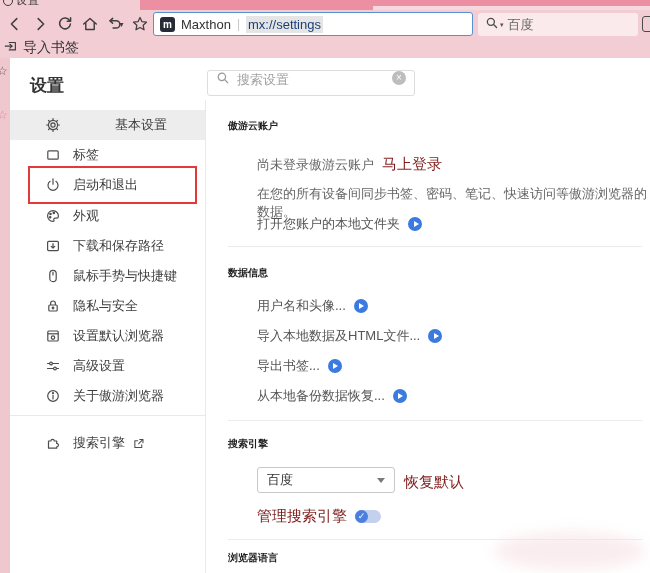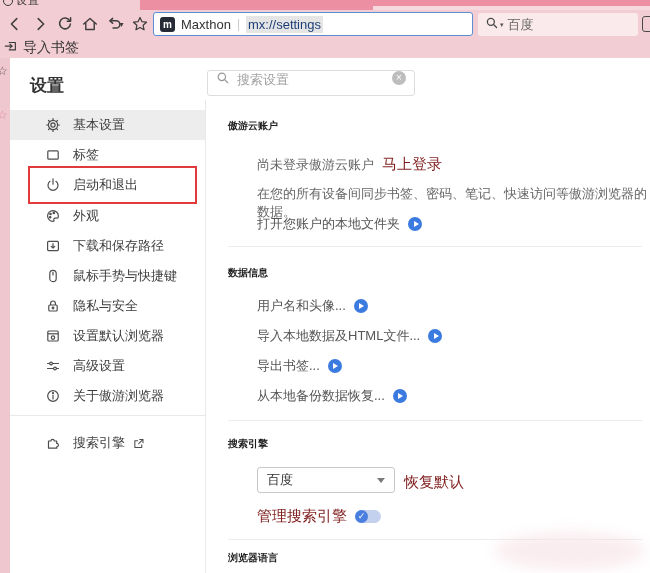--- a/index.html
+++ b/index.html
@@ -39,21 +39,21 @@
   .strip-star2{position:absolute;left:-3px;top:50px;font-size:12px;color:#e08ba0;}
   .page-title{position:absolute;left:30px;top:74px;font-size:17px;font-weight:bold;color:#333;}
   .hdr-search{position:absolute;left:207px;top:70px;width:208px;height:26px;border:1px solid #ddd;border-radius:3px;
       box-sizing:border-box;display:flex;padding:0 8px;}
   .hdr-search .ph{font-size:13px;color:#a0a0a0;margin-left:7px;flex:1;}
   .hdr-clear{width:14px;height:14px;border-radius:50%;background:#bdbdbd;color:#fff;font-size:10px;line-height:14px;
       text-align:center;flex:0 0 auto;}
   .vdivider{position:absolute;left:205px;top:100px;width:1px;height:473px;background:#e9e9e9;}
   
   .side-item{position:absolute;left:10px;width:195px;height:30px;display:flex;align-items:center;padding-left:35px;box-sizing:border-box;}
-  .side-item.sel{background:#ededed;}
+  .side-item.sel{background:#ededed;gap:42px;}
   .side-item .lbl{font-size:13px;color:#3d3d3d;margin-left:12px;}
   .side-item svg{display:block;}
   .side-div{position:absolute;left:10px;top:415px;width:195px;height:1px;background:#e9e9e9;}
   .ext-link-ic{margin-left:7px;}
   .red-annot{position:absolute;left:28px;top:166px;width:169px;height:38px;border:2px solid #e03a3a;box-sizing:border-box;z-index:5;}
   
   .sec-h{position:absolute;left:228px;font-size:10px;font-weight:bold;color:#1f1f1f;}
   .mrow{position:absolute;left:257px;display:flex;align-items:center;font-size:13px;color:#555;}
   .mrow .gap{width:8px;}
   .desc{color:#666;}

